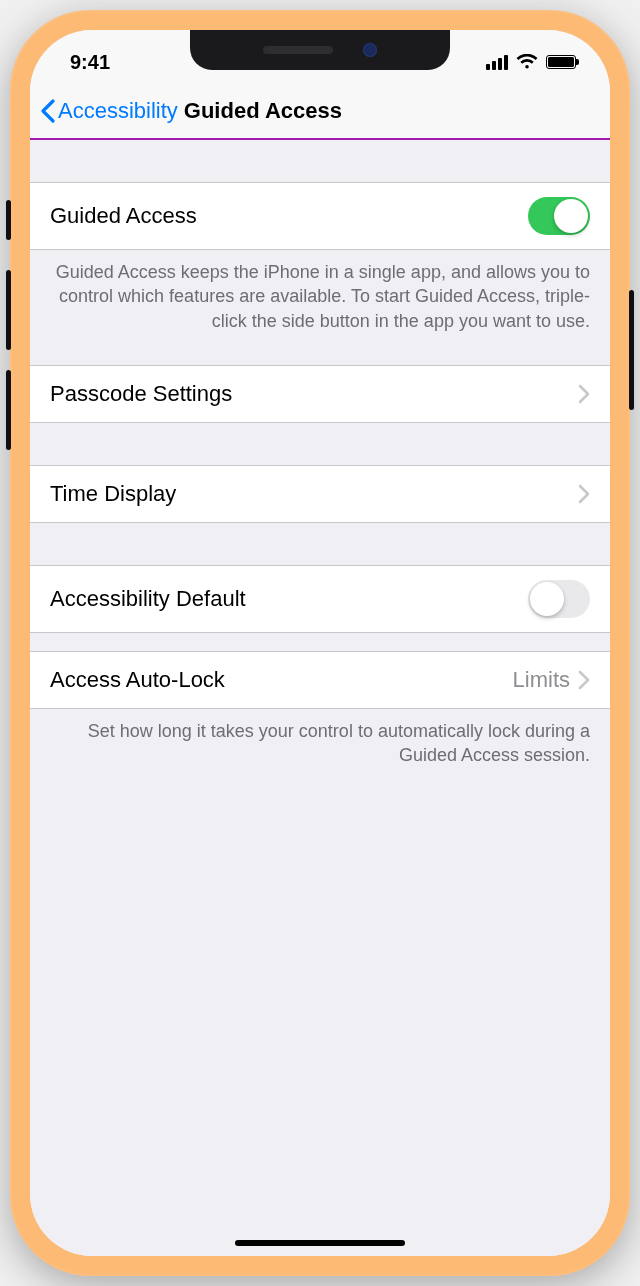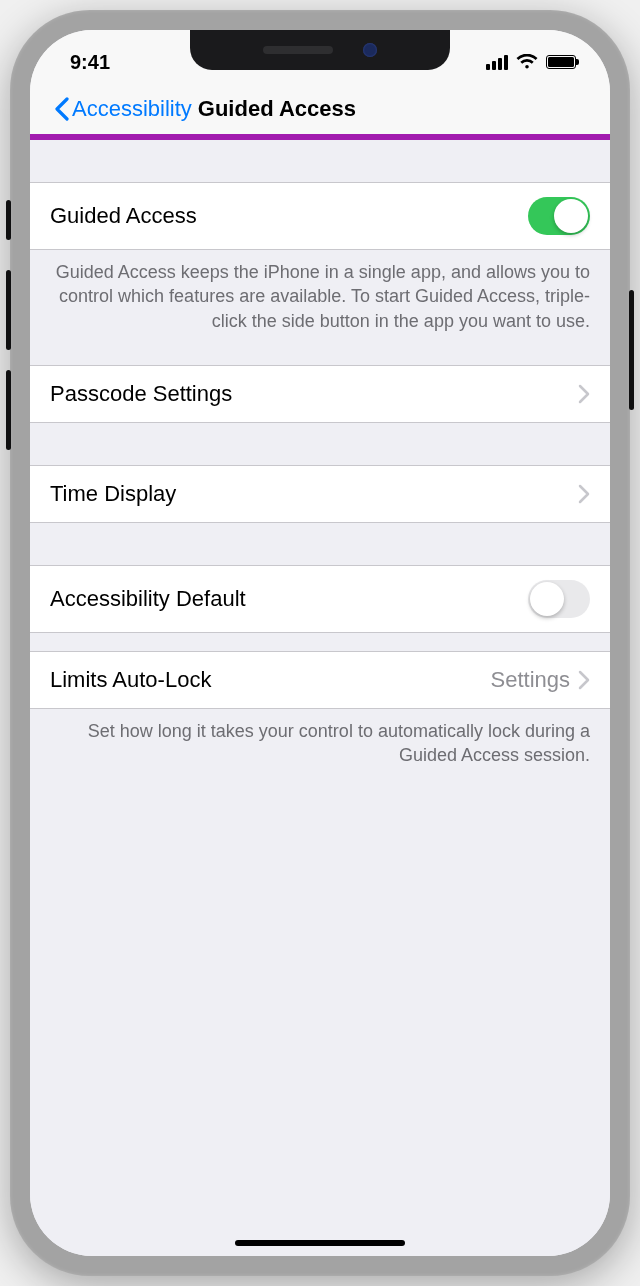--- a/index.html
+++ b/index.html
@@ -7,21 +7,21 @@
     background: #f0f0f0;
     font-family: -apple-system, "Helvetica Neue", Helvetica, Arial, sans-serif;
     display: flex;
     justify-content: center;
     align-items: flex-start;
     padding: 10px;
   }
   .device {
     width: 620px;
     height: 1266px;
-    background: #a3a3a3;
+    background: #fdba74;
     border-radius: 80px;
     padding: 20px;
     box-shadow: 0 10px 40px rgba(0,0,0,0.3), inset 0 0 4px rgba(255,255,255,0.2);
     position: relative;
   }
   .screen {
     width: 100%;
     height: 100%;
     background: #efeff4;
     border-radius: 62px;
@@ -78,25 +78,25 @@
   }
   .battery::after{
     content:""; position:absolute; right:-4px; top:3px; width:3px; height:6px; background:#000; border-radius:0 2px 2px 0;
   }
   .battery .fill{ position:absolute; left:1px; top:1px; bottom:1px; right:1px; background:#000; border-radius:1.5px; }
 
   
   .nav-bar {
     height: 56px;
     background: #f8f8f8;
-    border-bottom: 6px solid #a21caf;
+    border-bottom: 2px solid #a21caf;
     display: flex;
     align-items: center;
     position: relative;
-    padding: 0 24px;
+    padding: 0 10px;
   }
   .back-button {
     display: flex;
     align-items: center;
     color: #007aff;
     font-size: 22px;
     cursor: pointer;
     gap: 2px;
   }
   .back-chevron svg { display:block; }
@@ -249,22 +249,22 @@
       <div class="cell">
         <div class="label">Accessibility Default</div>
         <div class="toggle off">
           <div class="knob"></div>
         </div>
       </div>
 
       <div style="height:18px"></div>
 
       <div class="cell">
-        <div class="label">Limits Auto-Lock</div>
-        <div class="value">Settings</div>
+        <div class="label">Access Auto-Lock</div>
+        <div class="value">Limits</div>
         <span class="chevron-right">
           <svg width="12" height="20" viewBox="0 0 12 20">
               <path d="M2 2l8 8-8 8" stroke="#c7c7cc" stroke-width="2.5" fill="none" stroke-linecap="round" stroke-linejoin="round"></path>
             </svg>
         </span>
       </div>
       <div class="footer">Set how long it takes your control to automatically lock during a Guided Access session.</div>
 
     </div>
 

